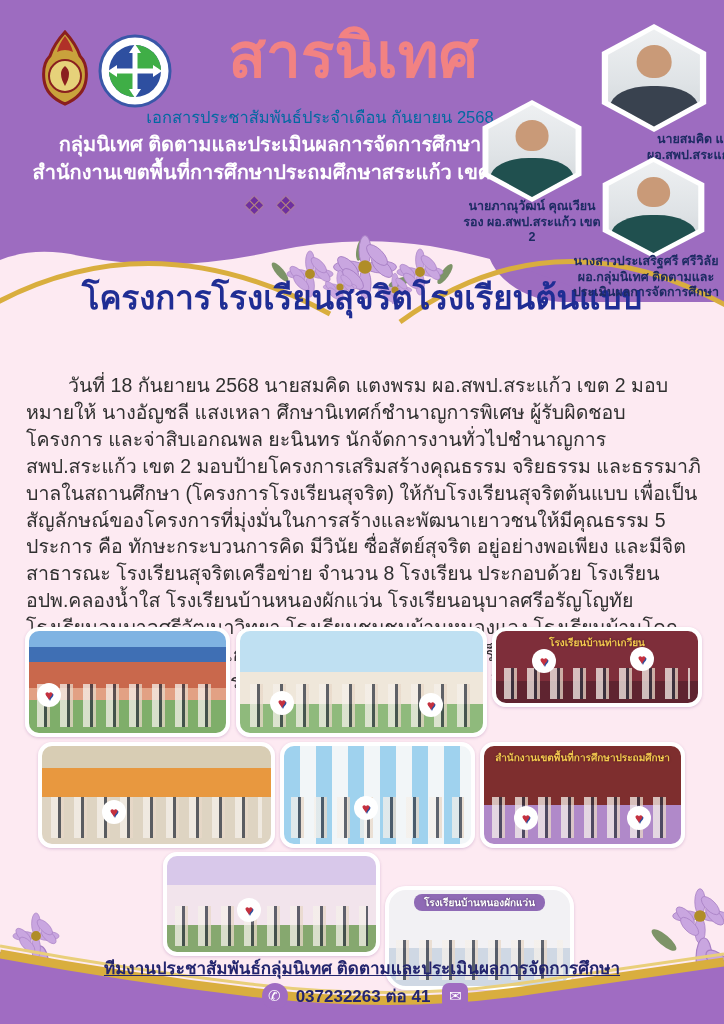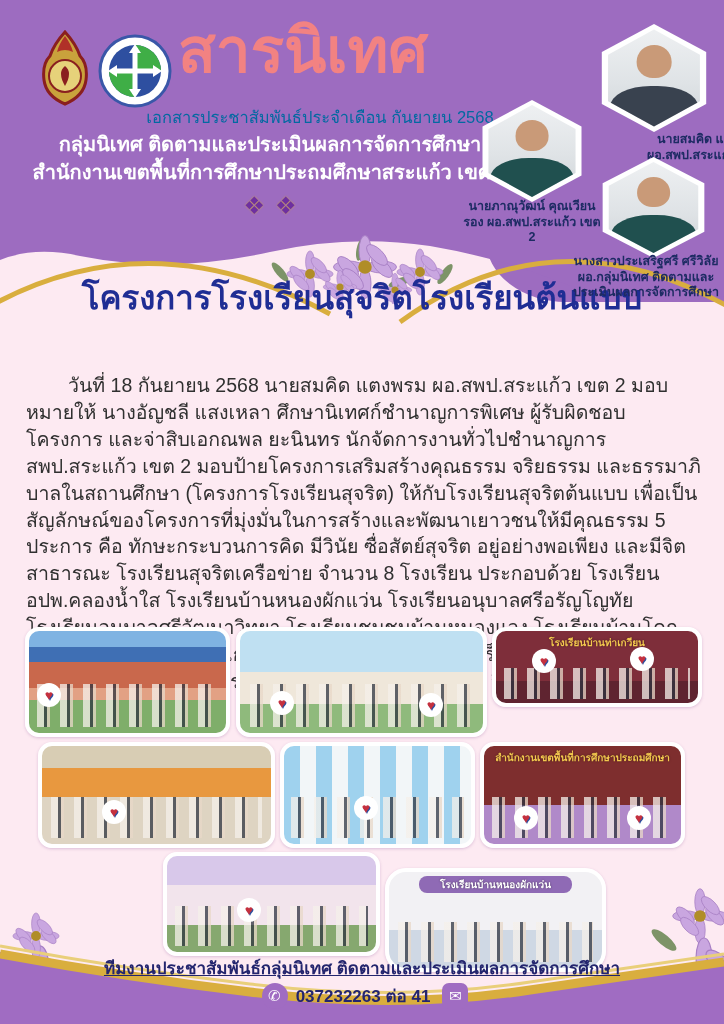--- a/index.html
+++ b/index.html
@@ -12,22 +12,22 @@
   .header-bg { position:absolute; top:0; left:0; width:724px; height:236px;
                background:#9d6cc0; z-index:1; }
   .header-curve { position:absolute; top:226px; left:0; z-index:2; display:block; }
   .purple-blob-right { position:absolute; top:230px; right:0; width:238px; height:72px;
                background:#9d6cc0; border-bottom-left-radius:80px 62px; z-index:2; }
 
   .logo { position:absolute; z-index:5; }
   .logo-obec { top:30px; left:36px; }
   .logo-district { top:34px; left:98px; }
 
-  .masthead { position:absolute; top:22px; left:178px; width:300px; text-align:left;
-              z-index:5; color:#f28282; font-size:62px; font-weight:bold; line-height:1.1;font-family:Liberation Mono, monospace; }
+  .masthead { position:absolute; top:22px; left:178px; width:300px; text-align:right;
+              z-index:5; color:#f28282; font-size:62px; font-weight:bold; line-height:1.1; }
   .subtitle { position:absolute; top:104px; left:120px; width:400px; text-align:center;
               color:#0369a1; font-size:16.5px; z-index:5; }
   .dept1 { position:absolute; top:128px; left:20px; width:500px; text-align:center;
            color:#ffffff; font-size:20px; font-weight:bold; z-index:5; }
   .dept2 { position:absolute; top:156px; left:0px; width:540px; text-align:center;
            color:#ffffff; font-size:20px; font-weight:bold; z-index:5; }
 
   .slogan-row { position:absolute; top:192px; left:10px; width:520px; z-index:5;
                 display:flex; align-items:center; justify-content:center; gap:10px; }
   .slogan { color:#1d2b63; font-size:25px; font-weight:bold; font-style:italic;
@@ -86,21 +86,21 @@
   .ph3 { top:627px; left:492px; width:210px; height:80px;
          background:linear-gradient(180deg,#7e2e3a 0 70%,#5f2430 70% 100%); }
   .ph4 { top:742px; left:38px;  width:237px; height:106px;
          background:linear-gradient(180deg,#d8cdb4 0 22%,#e8983f 22% 52%,#ded4c2 52% 100%); }
   .ph5 { top:742px; left:280px; width:195px; height:106px;
          background:repeating-linear-gradient(90deg,#9fd2ee 0 16px,#f2f6f8 16px 32px); }
   .ph6 { top:742px; left:480px; width:205px; height:106px;
          background:linear-gradient(180deg,#7e2e2e 0 60%,#b089c9 60% 100%); }
   .ph7 { top:852px; left:163px; width:217px; height:104px;
          background:linear-gradient(180deg,#d8c8ea 0 30%,#f2e4ec 30% 72%,#86a86f 72% 100%); }
-  .ph8 { top:868px; left:385px; width:221px; height:104px;
+  .ph8 { top:886px; left:385px; width:189px; height:104px;
          background:linear-gradient(180deg,#f2f1f4 0 60%,#cfd8e4 60% 100%);border-radius:21px; }
 
   
   .footer-wave { position:absolute; left:0; bottom:0; z-index:6; display:block; }
   .team-line { position:absolute; top:954px; left:42px; width:640px; z-index:7;
                text-align:center; color:#23256e; font-size:17px; font-weight:bold;text-decoration:underline; }
   .contact-row { position:absolute; top:982px; left:150px; width:430px; z-index:7;
                  display:flex; align-items:center; gap:12px; justify-content:center; }
   .contact-item { display:flex; align-items:center; gap:8px; }
   .cicon { width:26px; height:26px; background:#a06cc2; color:#ffffff; font-size:15px;

